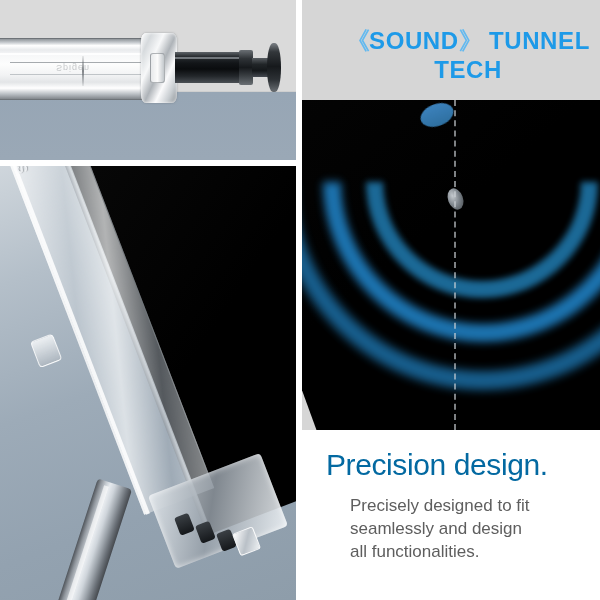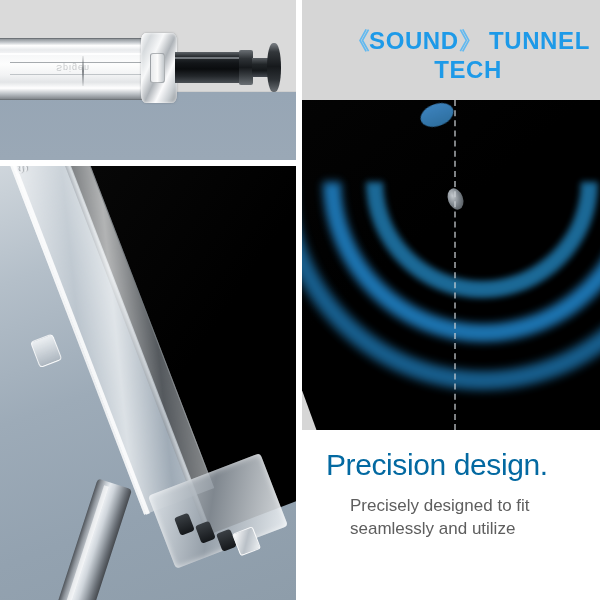--- a/index.html
+++ b/index.html
@@ -202,17 +202,18 @@
       <div class="cam-bump"></div>
       <div class="speaker-port"></div>
       <div class="dash-line"></div>
     </div>
   </div>
 
   <div class="panel" id="panel-copy">
     <div class="headline">Precision design.</div>
     <div class="subcopy">
       <span>Precisely designed to fit</span>
-      <span>seamlessly and utilize</span>
+      <span>seamlessly and design</span>
+      <span>all functionalities.</span>
     </div>
   </div>
 
 </div>
 
 </body></html>

